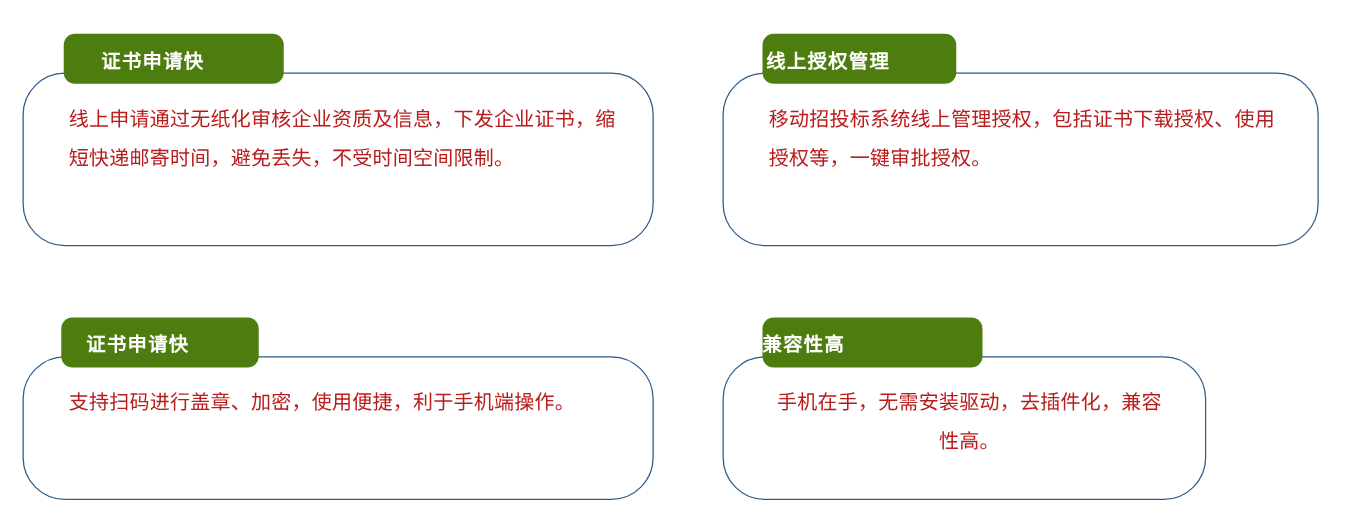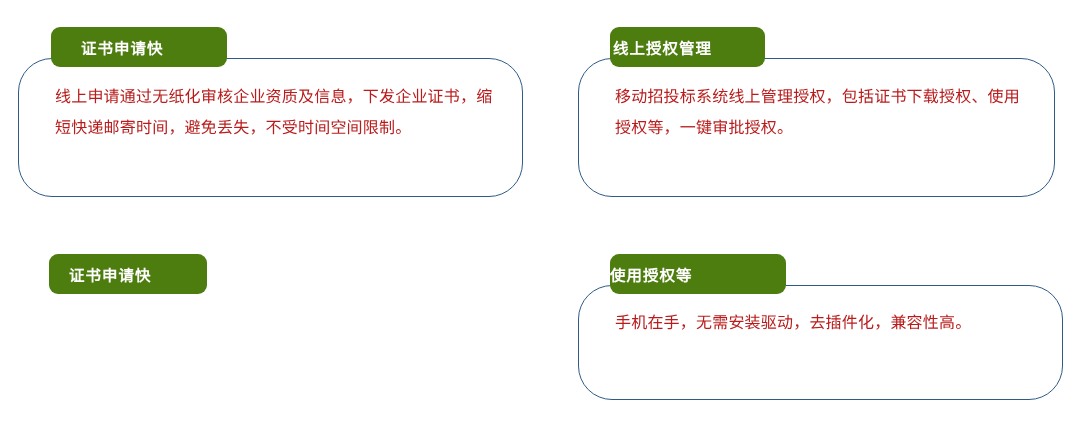--- a/index.html
+++ b/index.html
@@ -61,21 +61,21 @@
     display: block;
     width: 100%;
   }
 
   
   
   #card-1 { left: 18px;  top: 58px;  width: 505px; height: 139px; }
   #card-2 { left: 578px; top: 58px;  width: 477px; height: 139px; font-family: Liberation Serif, serif; }
   
   #card-3 { left: 18px;  top: 285px; width: 505px; height: 115px; }
-  #card-4 { left: 578px; top: 285px; width: 485px; height: 115px; }
+  #card-4 { left: 578px; top: 285px; width: 387px; height: 115px; text-align: center; }
 
   #badge-1 { left: 51px;  top: 27px;  width: 176px; padding-left: 30px; }
   #badge-2 { left: 610px; top: 27px;  width: 155px; padding-left: 3px; }
   #badge-3 { left: 49px;  top: 254px; width: 158px; padding-left: 20px; }
   #badge-4 { left: 610px; top: 254px; width: 176px; justify-content: center; }
 
   #card-3 .card-body,
   #card-4 .card-body { top: 21px; }
 </style>
 </head>
@@ -90,24 +90,27 @@
     <span class="badge-label">证书申请快</span>
   </div>
 
   <div class="card" id="card-2">
     <div class="card-body">移动招投标系统线上管理授权，包括证书下载授权、使用授权等，一键审批授权。</div>
   </div>
   <div class="badge" id="badge-2">
     <span class="badge-label">线上授权管理</span>
   </div>
 
+  <div class="card" id="card-3">
+    <div class="card-body">支持扫码进行盖章、加密，使用便捷，利于手机端操作。</div>
+  </div>
   <div class="badge" id="badge-3">
     <span class="badge-label">证书申请快</span>
   </div>
 
   <div class="card" id="card-4">
     <div class="card-body">手机在手，无需安装驱动，去插件化，兼容性高。</div>
   </div>
   <div class="badge" id="badge-4">
-    <span class="badge-label">使用授权等</span>
+    <span class="badge-label">兼容性高</span>
   </div>
 
 </div>
 
 </body></html>

